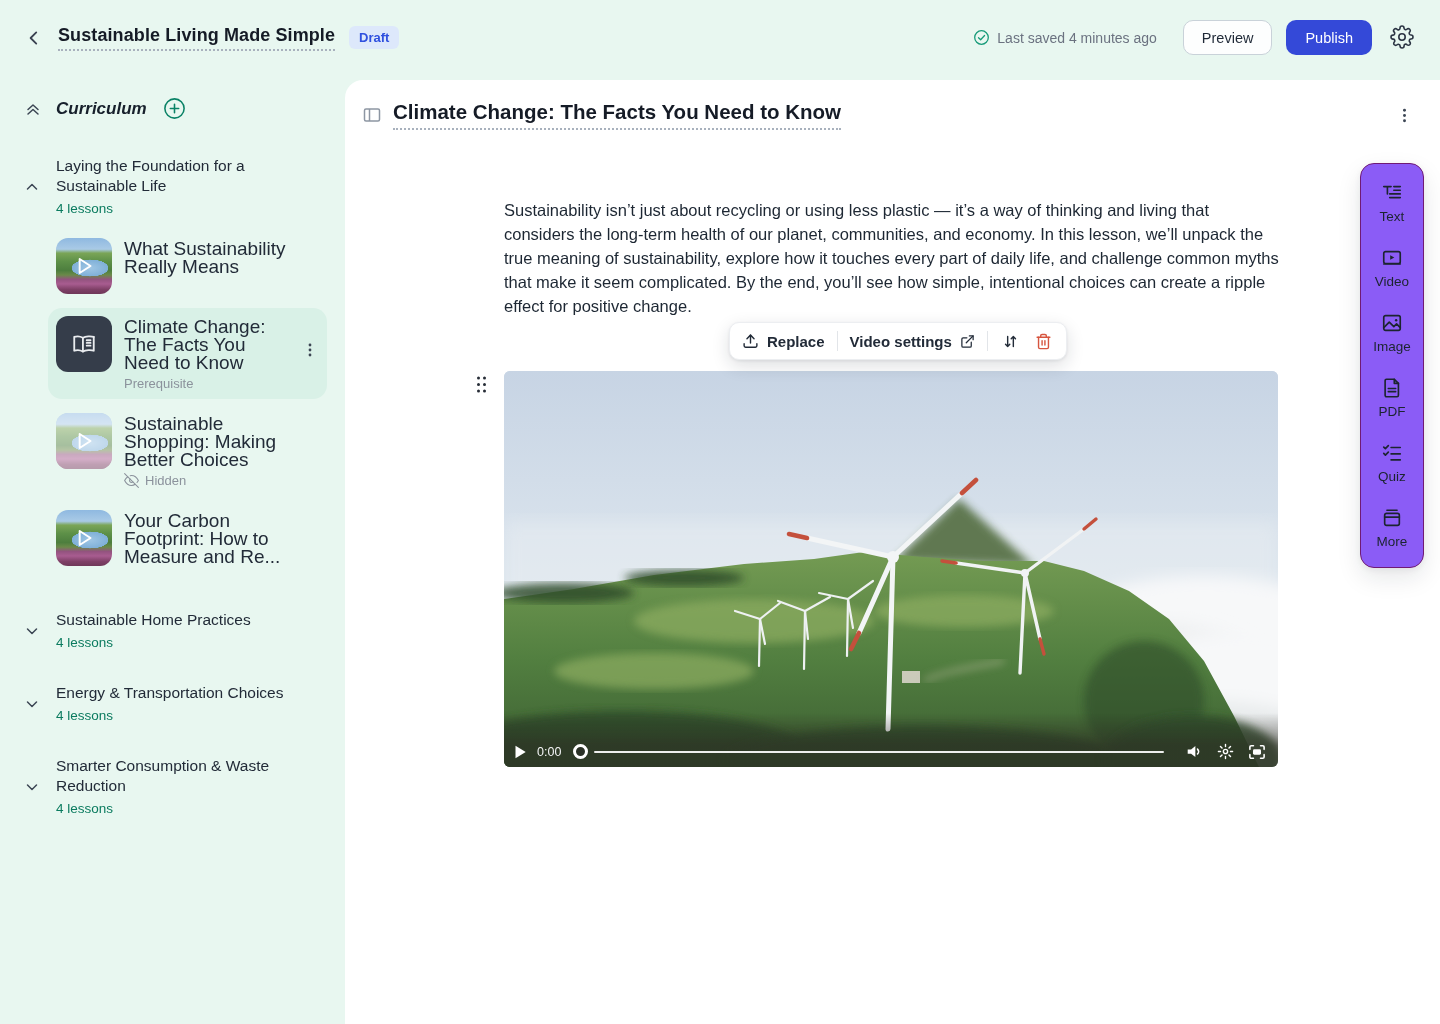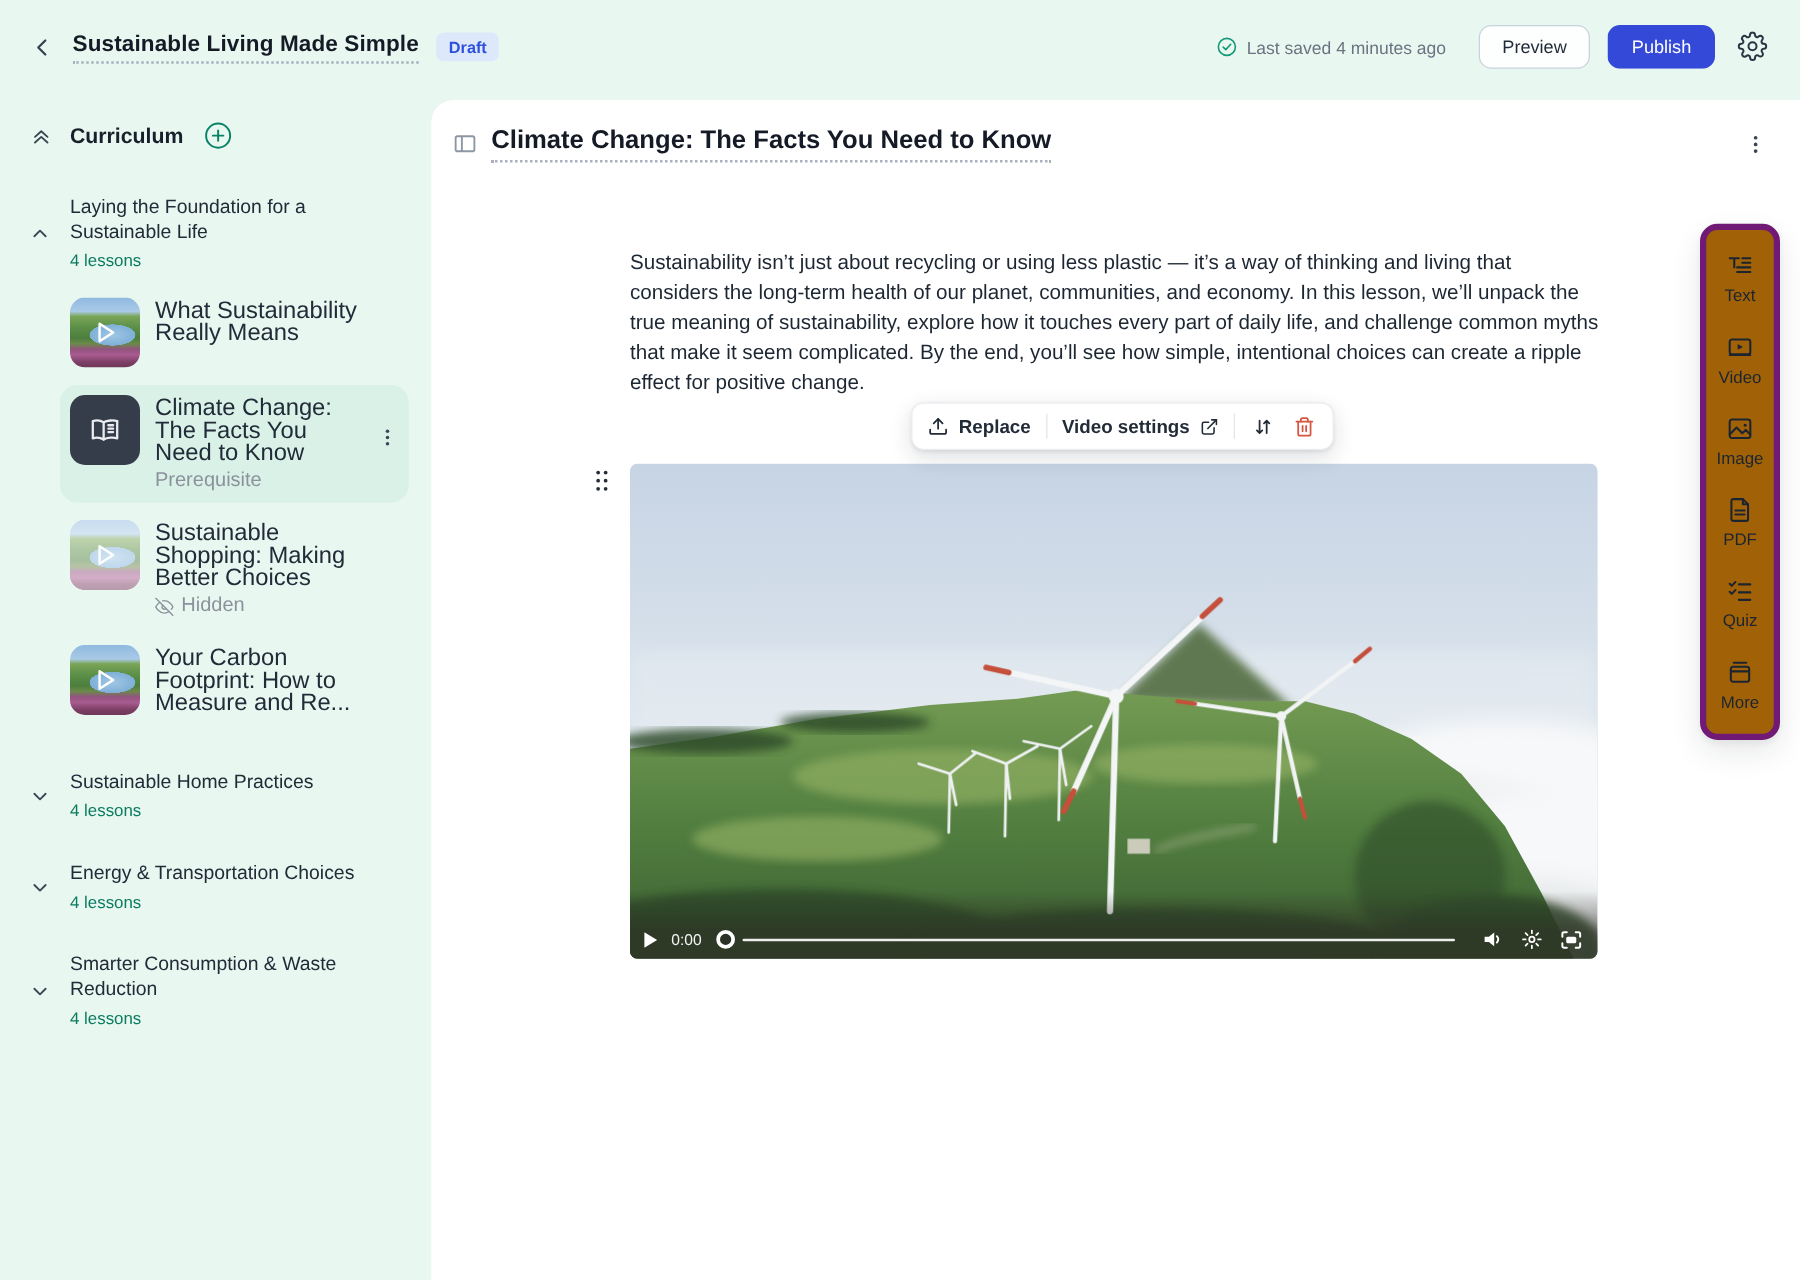--- a/index.html
+++ b/index.html
@@ -37,21 +37,21 @@
   }
   .btn-preview { background:#fdfefe; border-color:#c9d2d9; color:#1f2937; margin-left:12px;}
   .btn-publish { background:#3449d8; color:#ffffff; }
   .gear-btn { width:26px; height:26px; color:#2b3443; cursor:pointer; margin-left:4px;}
 
   
   .sidebar {
     position:absolute; top:75px; left:0; width:345px; bottom:0;
     padding:22px 18px 20px 24px; overflow:hidden;
   }
-  .curriculum-row { display:flex; align-items:center; gap:10px; }
+  .curriculum-row { display:flex; align-items:center; gap:10px;font-style:italic; }
   .collapse-all { width:18px; height:18px; color:#3c4654; cursor:pointer; }
   .curriculum-title { font-size:17px; font-weight:700; color:#17202c; margin-left:4px; }
   .add-section { width:23px; height:23px; margin-left:6px; color:#0a8266; cursor:pointer; }
 
   .section { margin-top:36px; }
   .section-header { display:flex; cursor:pointer; }
   .sec-chev { width:32px; flex:0 0 32px; display:flex; align-items:center; color:#3c4654; }
   .sec-chev svg { margin-top:2px; }
   .sec-title { font-size:15.5px; line-height:20px; font-weight:500; color:#222b38; max-width:232px; }
   .sec-count { font-size:13.5px; color:#0b7b5f; margin-top:5px; }
@@ -69,21 +69,21 @@
   .thumb-photo {
     background:
       radial-gradient(26px 12px at 34px 30px, #9fc6e4 0%, #7fb0d8 70%, rgba(0,0,0,0) 71%),
       linear-gradient(180deg,#8fb9e0 0%, #a9cae6 20%, #7aa557 27%, #5d9048 42%, #4d7e3e 58%, #6b8a4a 66%, #93537f 74%, #a85c90 82%, #7e3f66 92%, #6e3758 100%);
   }
   .thumb .play-outline { position:absolute; inset:0; display:flex; align-items:center; justify-content:center; color:#ffffff; }
   .thumb.dimmed::after { content:""; position:absolute; inset:0; background:rgba(255,255,255,.5); }
   .thumb-book { background:#353d4a; display:flex; align-items:center; justify-content:center; color:#e9ecef; }
   .lesson-meta { padding-top:2px; min-width:0; flex:1; }
   .lesson-title { font-size:19px; line-height:18px; color:#222b38; }
-  .lesson-sub { font-size:16px; color:#8b929c; margin-top:4px; display:flex; align-items:center; gap:6px; }
+  .lesson-sub { font-size:13px; color:#8b929c; margin-top:4px; display:flex; align-items:center; gap:6px; }
   .row-kebab { position:absolute; right:10px; top:34px; color:#3c4654; cursor:pointer; }
 
   
   .main-card {
     position:absolute; top:80px; left:345px; right:0; bottom:0;
     background:#ffffff; border-top-left-radius:18px;
   }
   .lesson-header { position:absolute; top:20px; left:17px; right:24px; display:flex; align-items:center; }
   .panel-toggle { width:20px; height:20px; color:#8d96a3; cursor:pointer; }
   .lesson-h1 {
@@ -123,22 +123,22 @@
   }
   .controls-row { display:flex; align-items:center; width:100%; padding:0 12px 7px 10px; gap:10px; color:#ffffff; }
   .vc-time { font-size:12.5px; color:#f3f4f5; }
   .vc-knob { width:15px; height:15px; border-radius:50%; border:3px solid #fff; background:rgba(40,40,40,.45); flex:0 0 15px; margin-left:2px; }
   .vc-track { flex:1; height:2px; background:rgba(255,255,255,.92); border-radius:2px; margin:0 12px 0 -4px; }
   .vc-icons { display:flex; align-items:center; gap:14px; }
   .vc-icons .vcon { cursor:pointer; color:#fff; }
 
   
   .palette {
-    position:absolute; right:16px; top:99px; width:64px;
-    background:#a16207; border:5px solid #701a75; border-radius:14px;
+    position:absolute; right:16px; top:83px; width:64px;
+    background:#8b5cf6; border:1px solid #701a75; border-radius:14px;
     box-shadow:0 10px 24px rgba(18,26,43,.10), 0 2px 6px rgba(18,26,43,.06);
     padding:18px 0 10px; display:flex; flex-direction:column; align-items:center;
   }
   .pal-item { display:flex; flex-direction:column; align-items:center; gap:5px; margin-bottom:23px; cursor:pointer; color:#1c2430; width:100%; }
   .pal-label { font-size:13.5px; font-weight:500; color:#1c2430; }
 </style>
 </head>
 <body>
 
 <header class="topbar">

